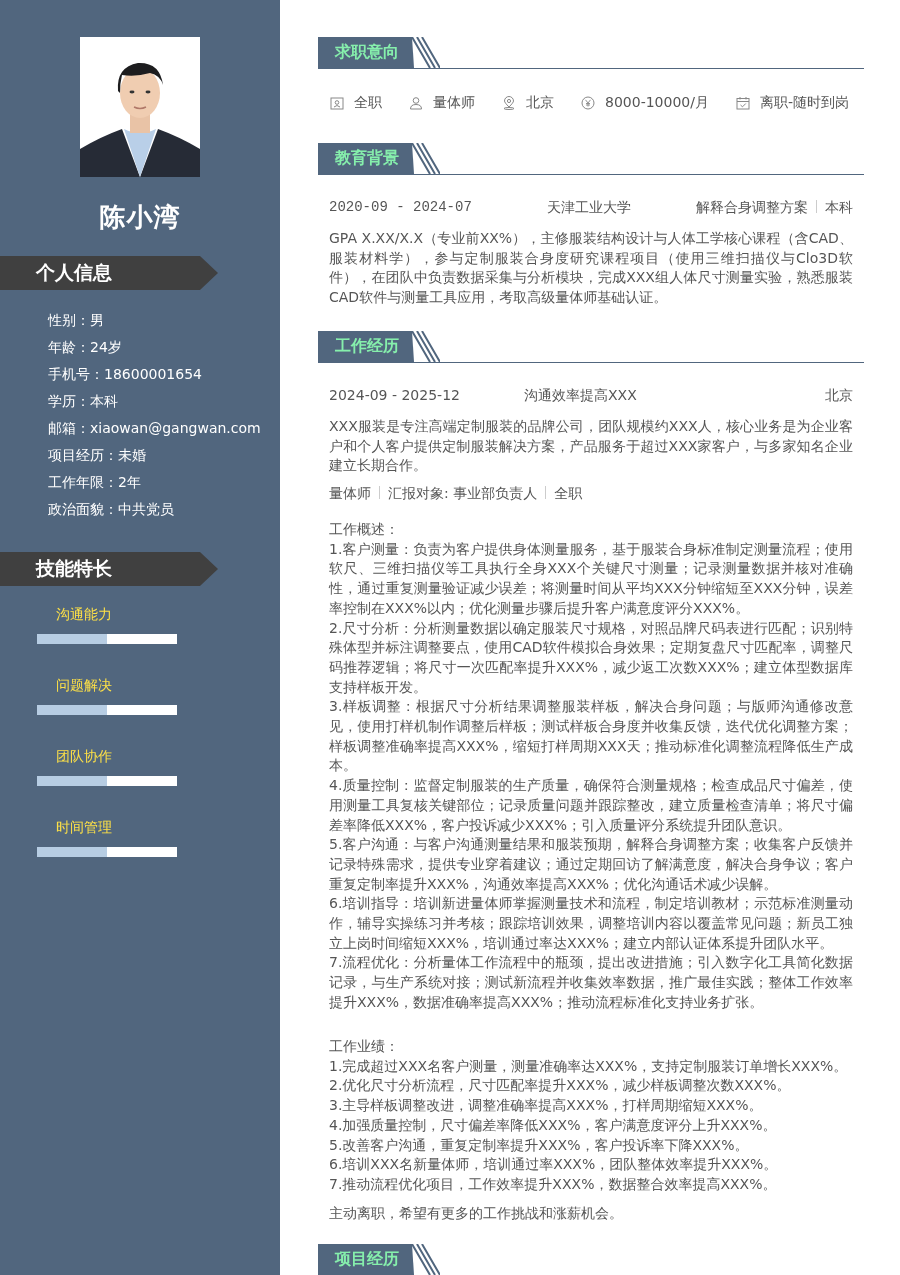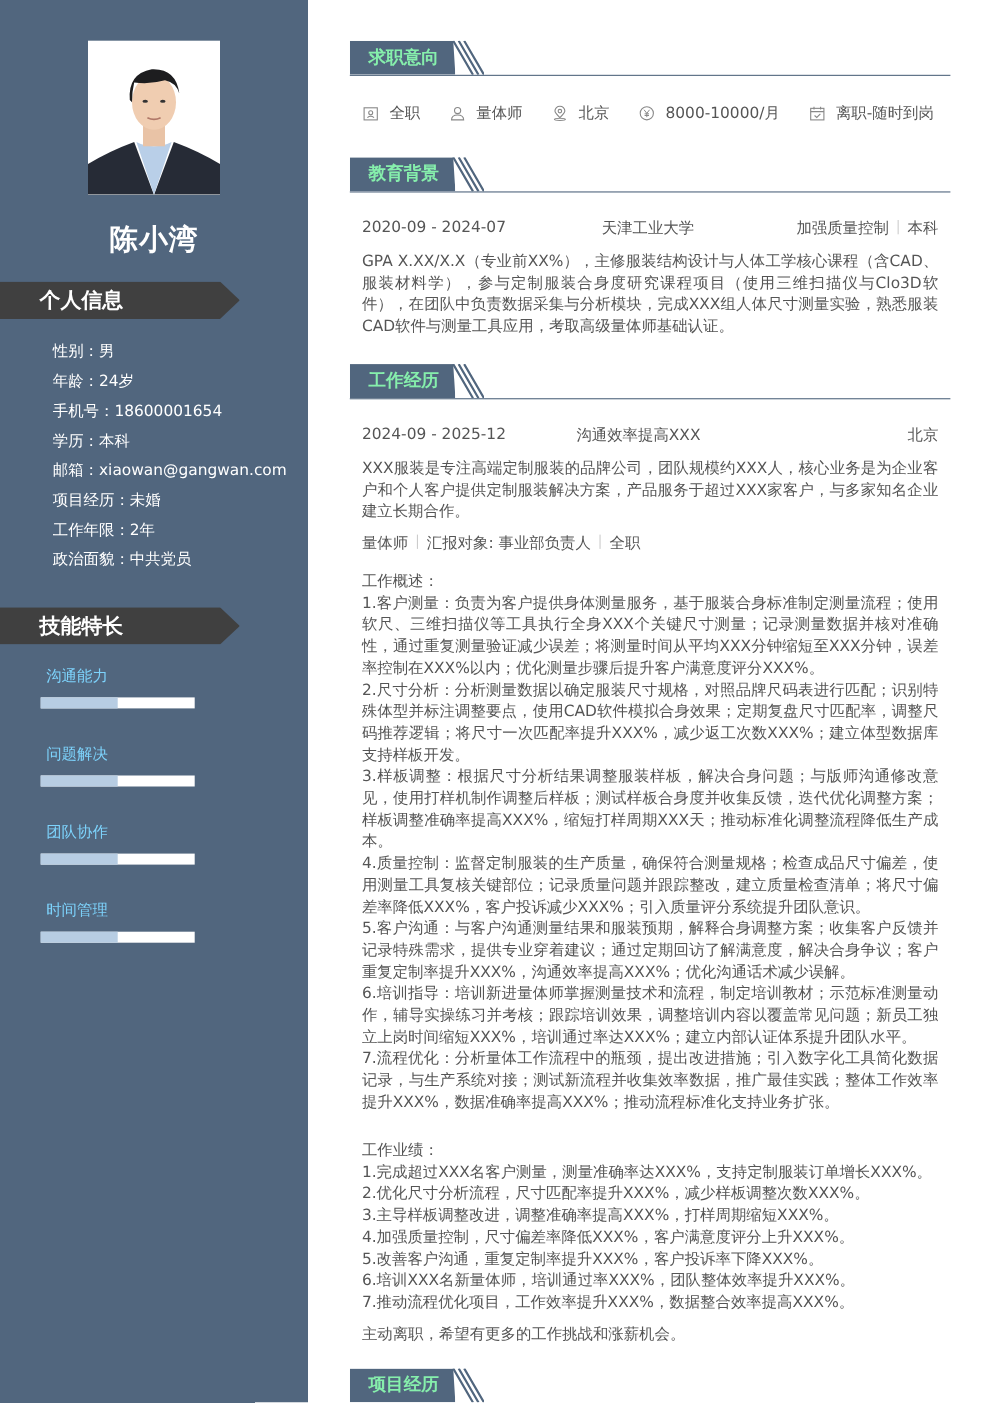--- a/index.html
+++ b/index.html
@@ -9,21 +9,21 @@
   
   .sidebar { position: absolute; left: 0; top: 0; width: 280px; height: 1275px; background: #51667e; color: #fff; }
   .photo { position: absolute; left: 80px; top: 37px; width: 120px; height: 140px; background: #fff; overflow: hidden; }
   .name { position: absolute; left: 0; top: 200px; width: 280px; text-align: center; font-size: 26px; font-weight: bold; color: #fff; letter-spacing: 1px; }
   .side-title { position: absolute; left: 0; width: 218px; height: 34px; background: #404040; clip-path: polygon(0 0, 200px 0, 218px 50%, 200px 100%, 0 100%); }
   .side-title span { position: absolute; left: 36px; top: 4px; font-size: 19px; font-weight: bold; color: #fff; }
   .info-list { position: absolute; left: 48px; top: 310px; }
   .info-item { font-size: 14px; color: #fff; height: 27px; line-height: 20px; white-space: nowrap; }
   .skills { position: absolute; left: 37px; top: 606px; }
   .skill { height: 71px; }
-  .skill-label { font-size: 14px; color: #7dd3fc; margin-left: 5px; height: 28px; }
+  .skill-label { font-size: 14px; color: #fde047; margin-left: 19px; height: 28px; }
   .skill-bar { width: 140px; height: 10px; background: #fff; position: relative; }
   .skill-fill { position: absolute; left: 0; top: 0; height: 10px; background: #b7cde3; }
 
   
   .main { position: absolute; left: 318px; top: 0; width: 546px; }
   .sec-head { position: absolute; left: 0; width: 546px; height: 32px; border-bottom: 1.5px solid #51667e; }
   .sec-tab { position: absolute; left: 0; top: 0; height: 31px; width: 96px; background: #51667e; clip-path: polygon(0 0, 94px 0, 100% 100%, 0 100%); }
   .sec-tab span { position: absolute; left: 17px; top: 5px; font-size: 16px; font-weight: bold; color: #86efac; }
   .sec-stripes { position: absolute; left: 92px; top: 0; width: 30px; height: 31px; }
   .intent-row { position: absolute; left: 12px; top: 94px; display: flex; font-size: 14px; color: #555; white-space: nowrap; }
@@ -153,24 +153,24 @@
   </div>
 
   <div class="sec-head" style="top:143px;">
     <div class="sec-tab">
         <span>教育背景</span>
       </div>
     <svg class="sec-stripes" viewBox="0 0 30 31">
         <path d="M2 0 L20 31 M7 0 L25 31 M12 0 L30 31" stroke="#51667e" stroke-width="2" fill="none"></path>
       </svg>
   </div>
-  <div class="row3" style="top:199px;">
+  <div class="row3" style="top:199px;font-family:Liberation Mono, monospace;">
     <span class="c1">2020-09 - 2024-07</span>
     <span class="c2" style="left:218px;">天津工业大学</span>
-    <span class="c3"><span>加强质量控制</span><span class="sep"></span><span>本科</span></span>
+    <span class="c3"><span>解释合身调整方案</span><span class="sep"></span><span>本科</span></span>
   </div>
   <div class="para" style="top:229px;">GPA X.XX/X.X（专业前XX%），主修服装结构设计与人体工学核心课程（含CAD、服装材料学），参与定制服装合身度研究课程项目（使用三维扫描仪与Clo3D软件），在团队中负责数据采集与分析模块，完成XXX组人体尺寸测量实验，熟悉服装CAD软件与测量工具应用，考取高级量体师基础认证。</div>
 
   <div class="sec-head" style="top:331px;">
     <div class="sec-tab">
         <span>工作经历</span>
       </div>
     <svg class="sec-stripes" viewBox="0 0 30 31">
         <path d="M2 0 L20 31 M7 0 L25 31 M12 0 L30 31" stroke="#51667e" stroke-width="2" fill="none"></path>
       </svg>

